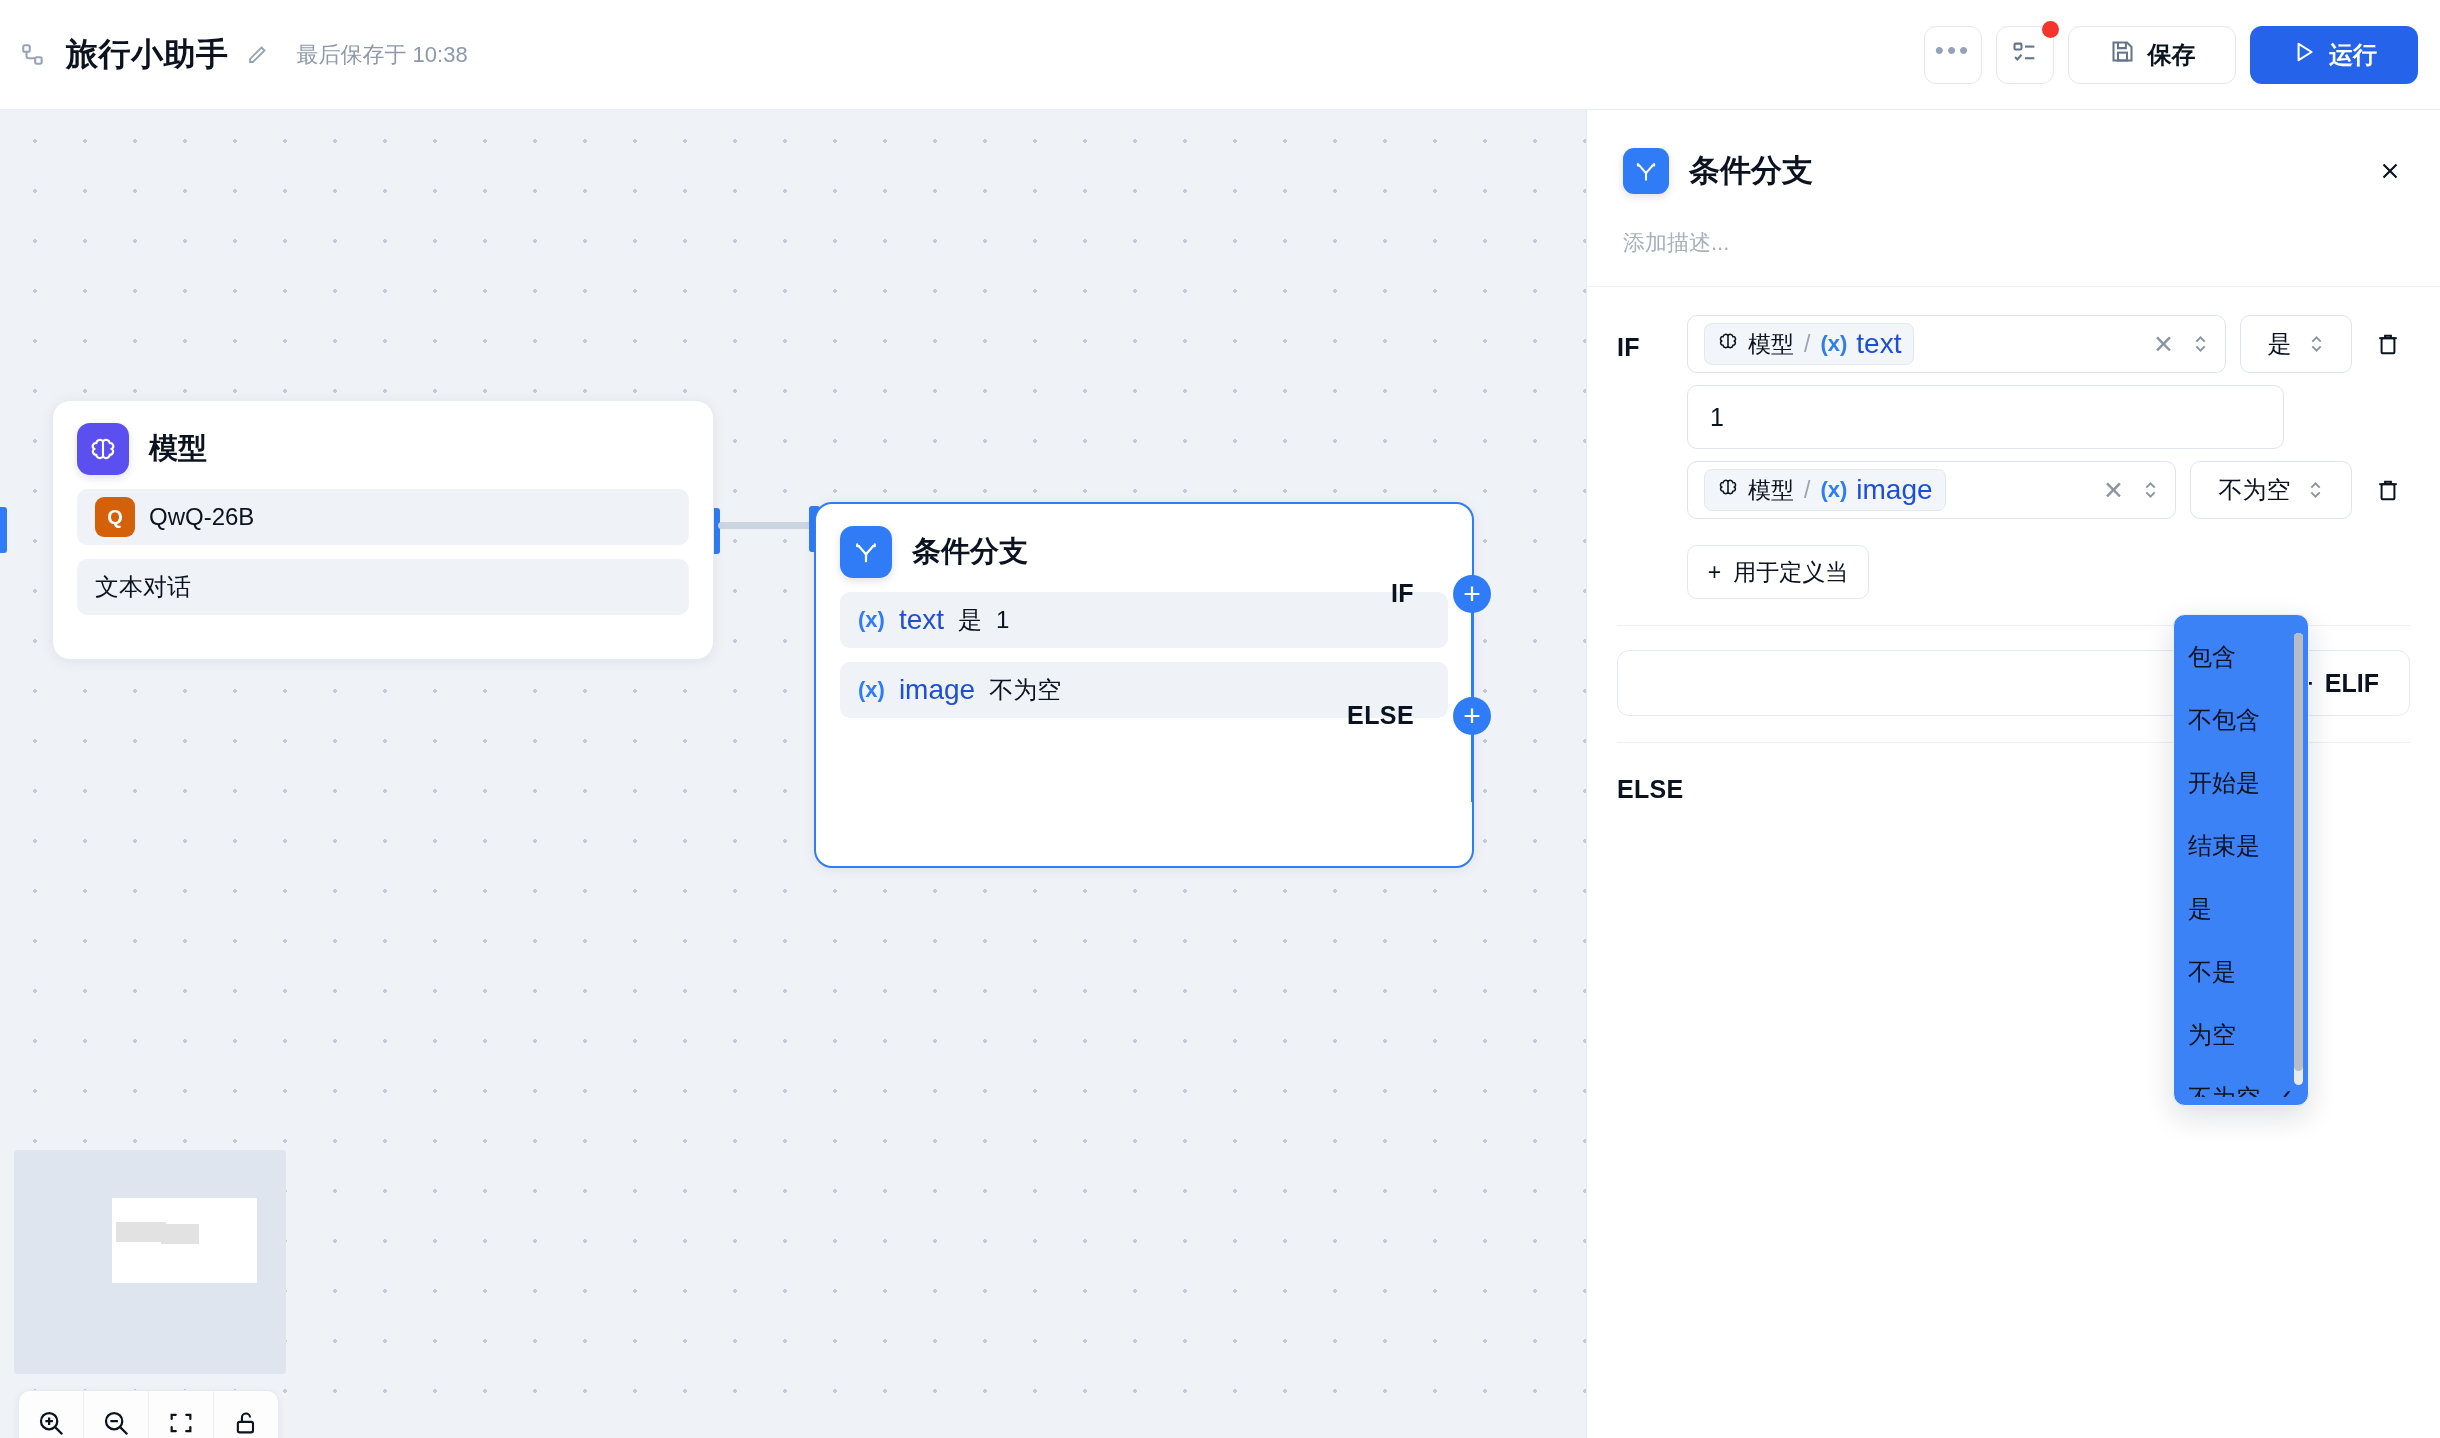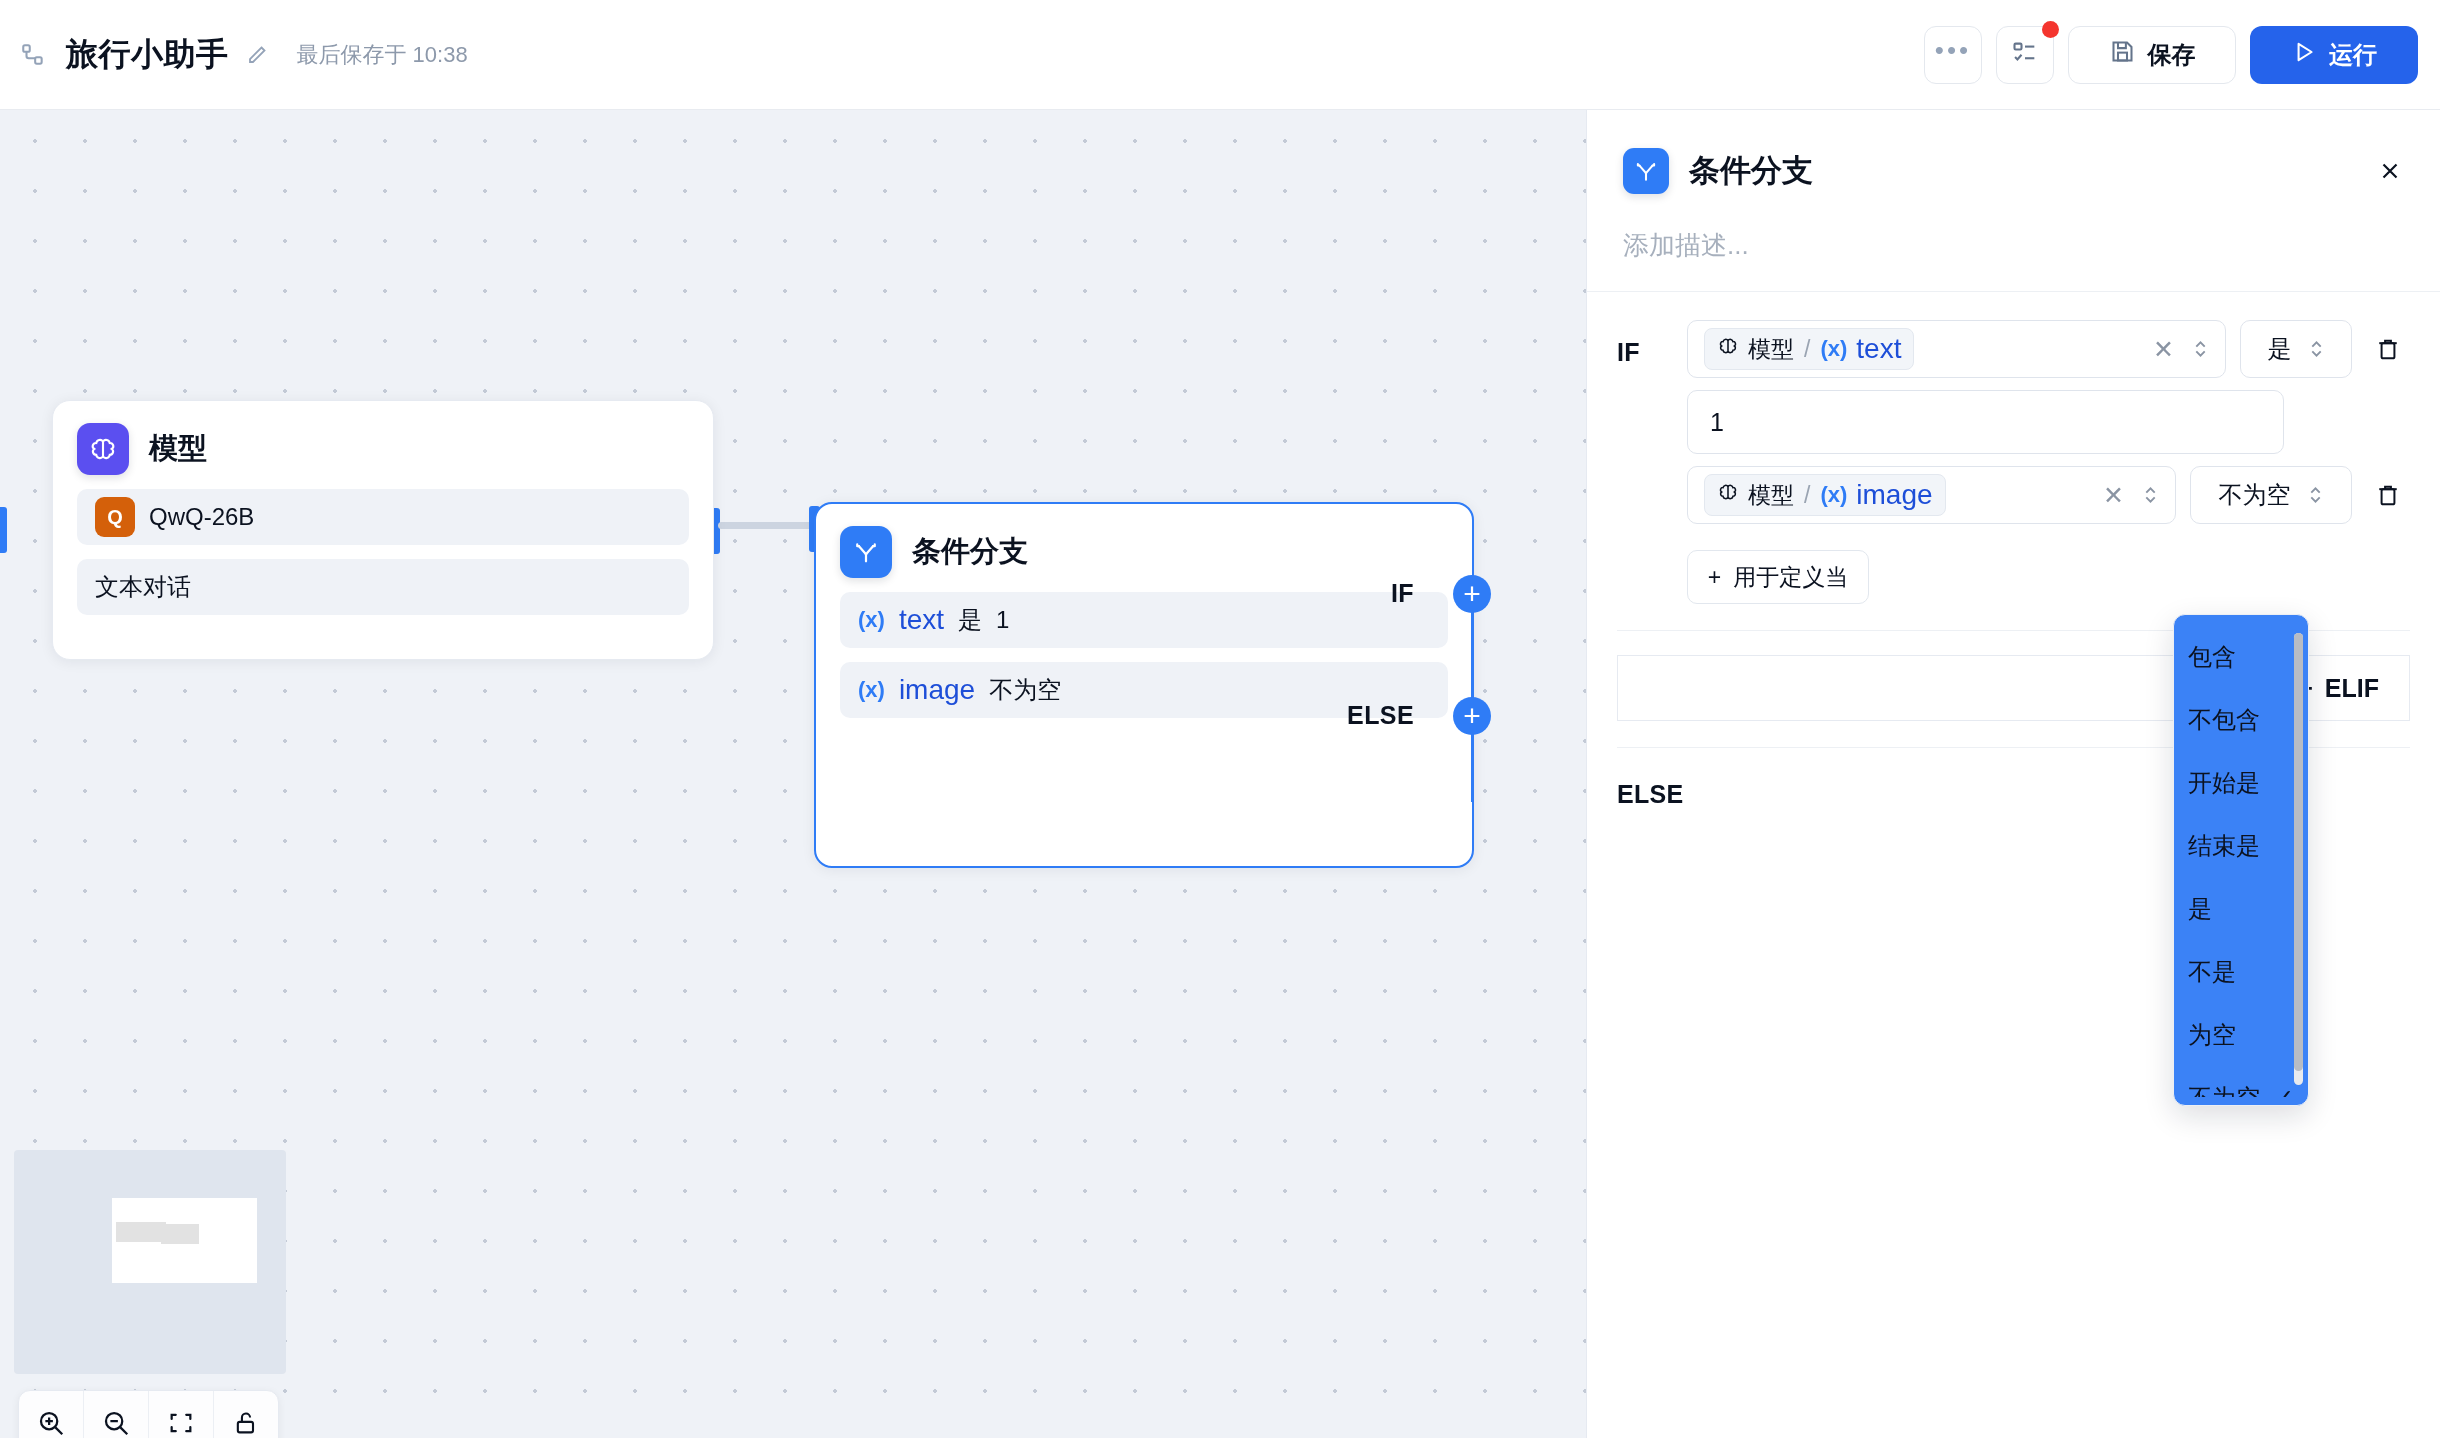--- a/index.html
+++ b/index.html
@@ -126,21 +126,21 @@
   .panel {
     position: absolute; top: 110px; left: 1586px; width: 854px; height: 1328px;
     background: #fff; border-left: 1px solid #e6eaf1;
   }
   .panel-head { display: flex; align-items: center; padding: 38px 32px 0 36px; gap: 20px; }
   .panel-badge { width: 46px; height: 46px; border-radius: 11px; background: #2f7cf6;
                  display:flex; align-items:center; justify-content:center;
                  box-shadow: 0 3px 9px rgba(15,23,42,.13);}
   .panel-title { font-size: 31px; font-weight: 700; color: #0b1220; }
   .panel-close { margin-left: auto; color: #0b1220; display:flex; align-items:center; justify-content:center; width:36px;height:36px;}
-  .panel-desc { padding: 34px 36px 0 36px; font-size: 26px; color: #a7b0bd; }
+  .panel-desc { padding: 34px 36px 0 36px; font-size: 22px; color: #a7b0bd; }
   .panel-sep { margin-top: 28px; height: 1px; background: #edf0f4; }
 
   .cond-body { padding: 28px 30px 0 30px; }
   .cond-row { display: flex; align-items: flex-start; gap: 14px; }
   .if-label { width: 56px; padding-top: 18px; font-size: 25px; font-weight: 800; color: #0b1220; letter-spacing:.3px;}
   .stack { flex: 1; display: flex; flex-direction: column; gap: 12px; }
 
   .var-select {
     height: 58px; border: 1px solid #dfe4ec; border-radius: 10px; background: #fff;
     display: flex; align-items: center; padding: 0 16px;
@@ -166,21 +166,21 @@
     height: 64px; border: 1px solid #dfe4ec; border-radius: 10px; background: #fff;
     display: flex; align-items: center; padding: 0 22px; font-size: 25px; color: #0b1220;
   }
   .add-cond {
     margin-top: 14px; height: 54px; width: 182px; border: 1px solid #e2e7ee; border-radius: 10px;
     display: flex; align-items: center; justify-content: center; gap: 12px;
     font-size: 23px; color: #0b1220; background: #fff;
   }
   .divider-full { margin: 26px 0 0 0; height: 1px; background: #edf0f4; }
   .elif-btn {
-    margin: 24px 0 0 0; height: 66px; border: 1px solid #e6eaf1; border-radius: 0; background: #fff;
+    margin: 24px 0 0 0; height: 66px; border: 1px solid #e6eaf1; border-radius: 12px; background: #fff;
     display: flex; align-items: center; justify-content: flex-end; padding-right: 30px; gap: 12px;
     font-size: 25px; font-weight: 700; color: #0b1220;
   }
   .else-title { margin-top: 32px; font-size: 25px; font-weight: 800; color: #0b1220; letter-spacing:.3px;}
   .else-desc { margin-top: 12px; font-size: 23px; color: #0b1220; }
 
   
   .dropdown {
     position: absolute; left: 2173px; top: 614px; width: 136px; height: 492px;
     background: #3b82f6; border: 1px solid #eceff4; border-radius: 12px;

